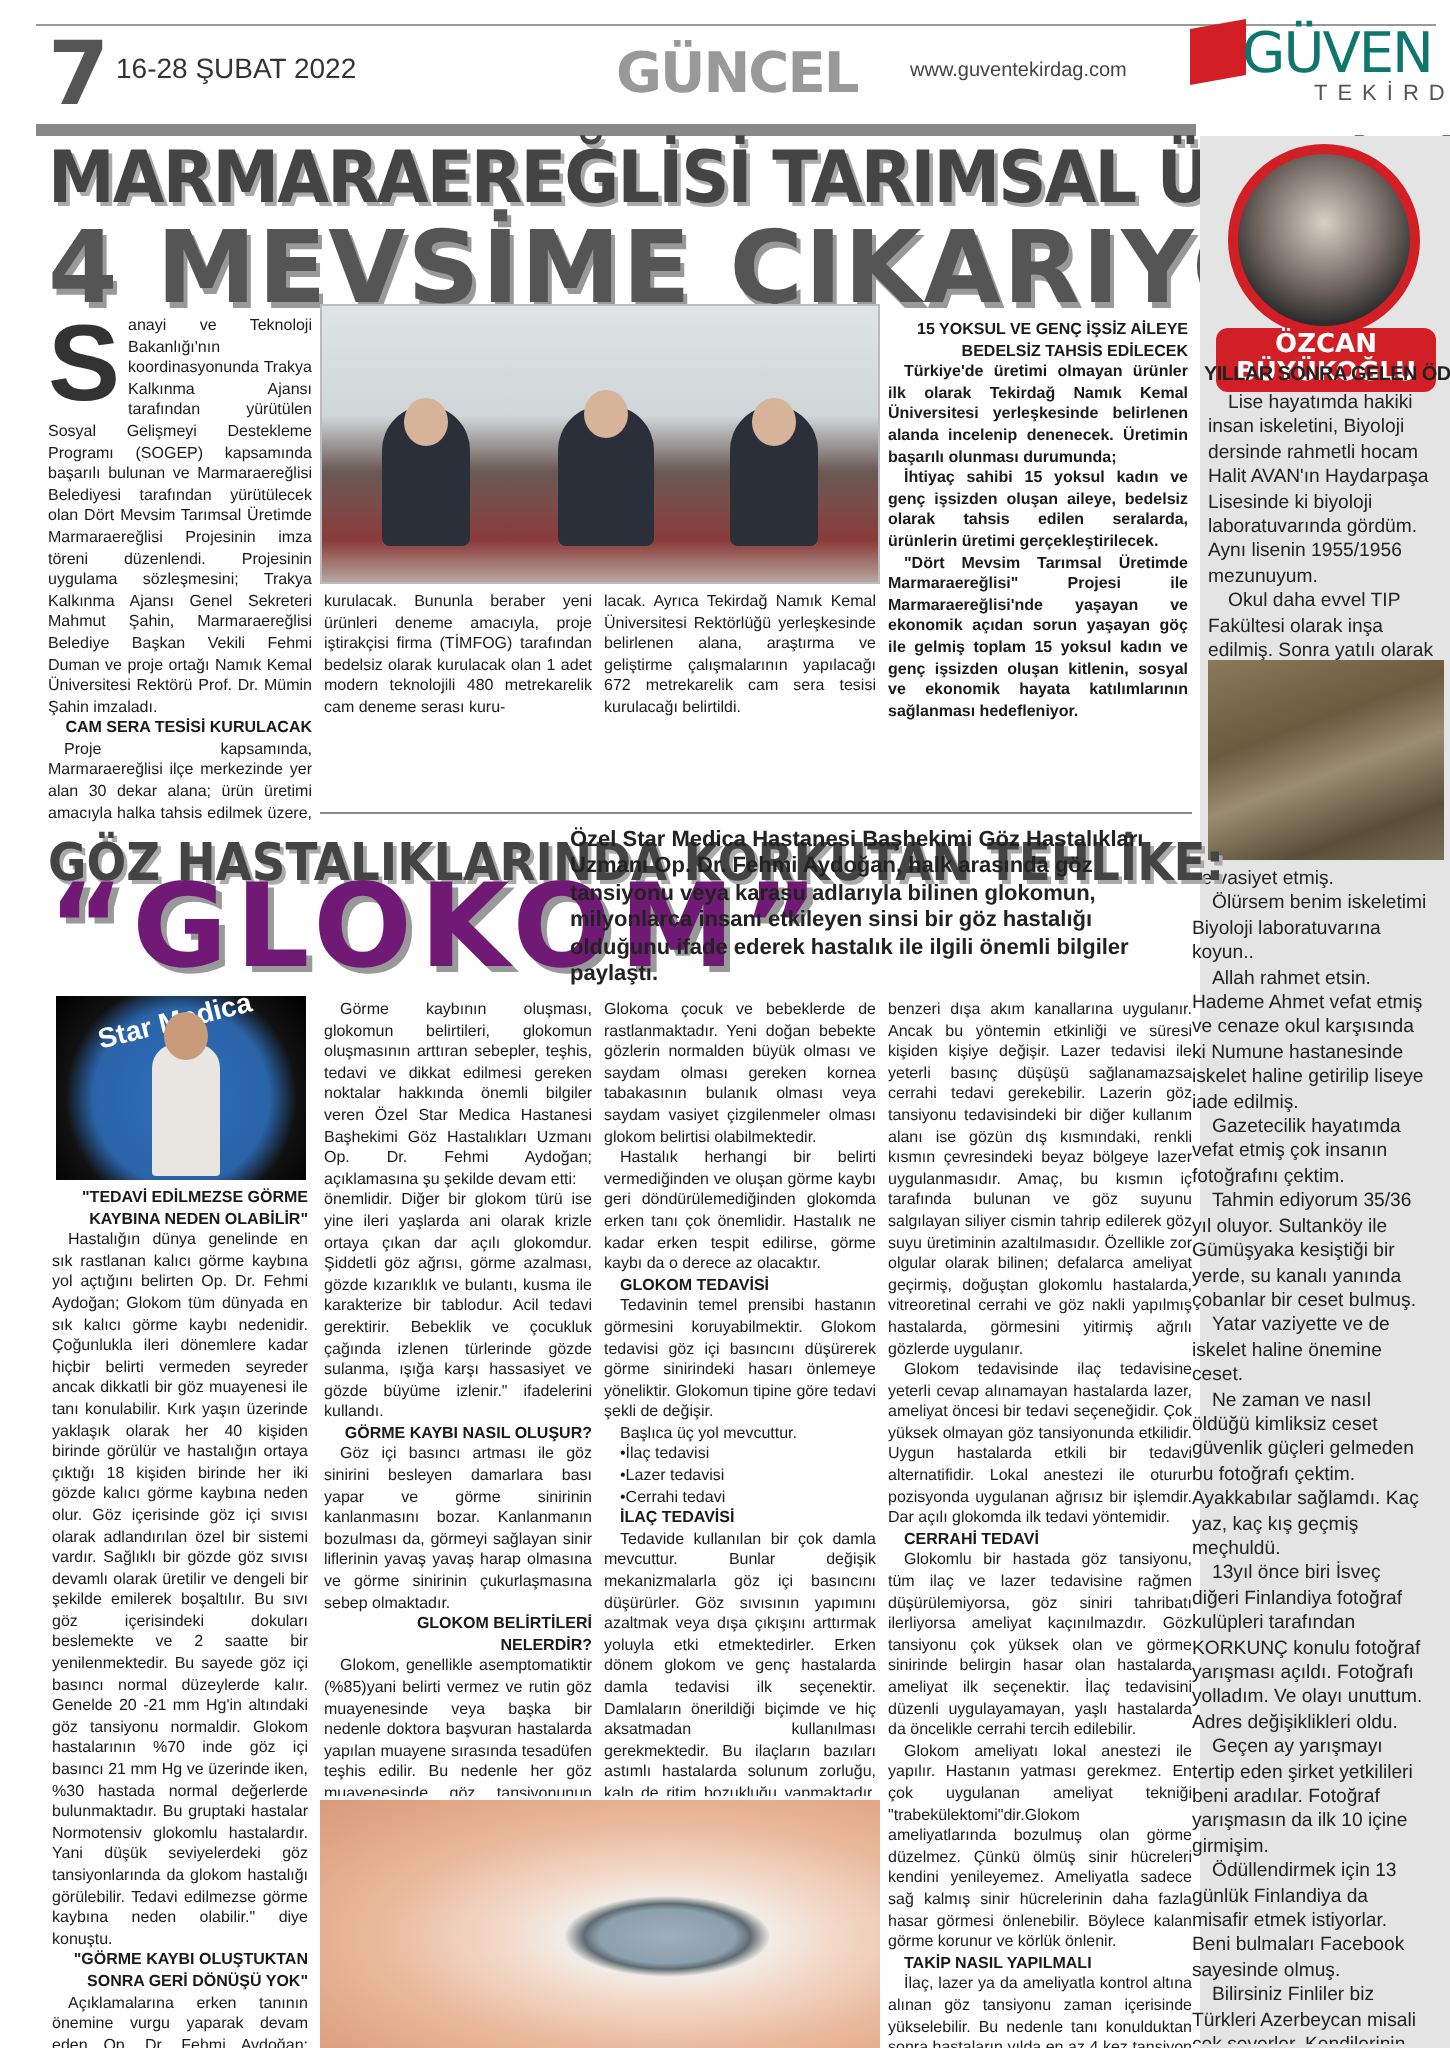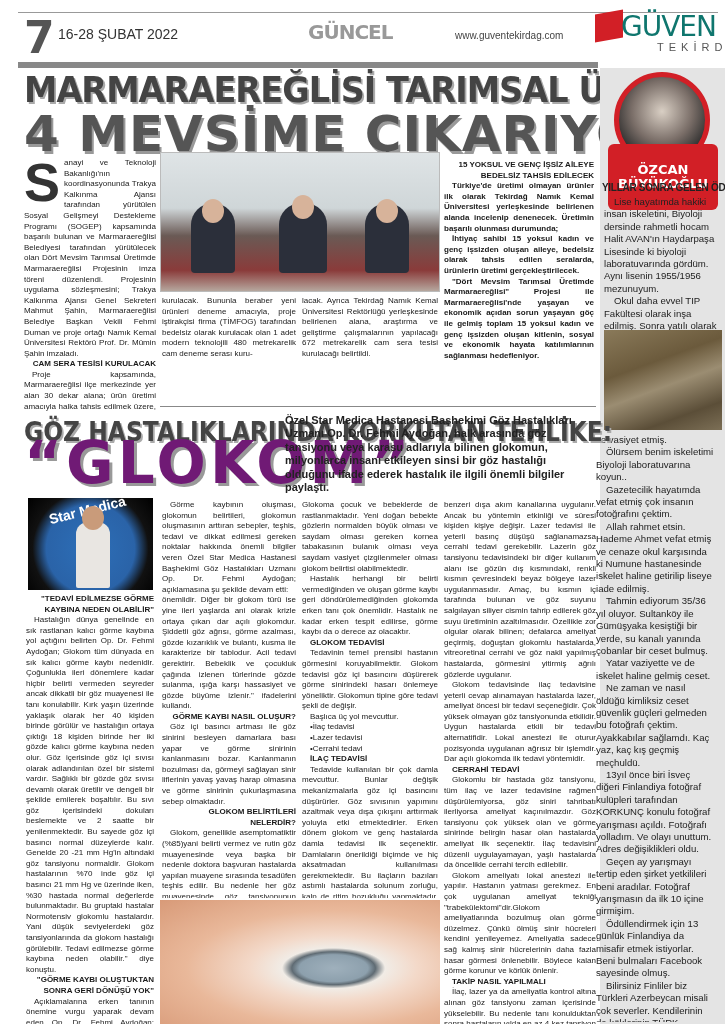--- a/index.html
+++ b/index.html
@@ -1,41 +1,41 @@
 <!DOCTYPE html>
 <html><head>
 <meta charset="utf-8">
 <style>
 *{box-sizing:border-box;margin:0;padding:0}
 body{width:725px;height:1024px;background:#fff;font-family:"Liberation Sans",sans-serif;color:#222;position:relative;overflow:hidden}
 .abs{position:absolute}
 .hdr-line{left:18px;top:12px;width:700px;height:1px;background:#999}
 .pageno{left:24px;top:18px;font-size:44px;font-weight:900;color:#555;font-family:"DejaVu Sans",sans-serif;line-height:40px}
 .date{left:58px;top:26px;font-size:14px;color:#333}
-.section{left:308px;top:20px;font-size:20px;font-weight:900;color:#999;font-family:"DejaVu Sans",sans-serif;letter-spacing:-1px}
+.section{left:308px;top:20px;font-size:28px;font-weight:900;color:#999;font-family:"DejaVu Sans",sans-serif;letter-spacing:-1px}
 .url{left:455px;top:30px;font-size:10px;color:#444}
 .logo{left:595px;top:10px;width:125px;height:46px}
 .logo-flag{position:absolute;left:0;top:2px;width:28px;height:28px;background:#d21f26;transform:skewY(-10deg)}
 .logo-text{position:absolute;left:26px;top:0;font-size:28px;font-weight:400;color:#0f766e;font-family:"DejaVu Sans",sans-serif;letter-spacing:-1px}
 .logo-sub{position:absolute;left:62px;top:31px;font-size:11px;color:#555;letter-spacing:5px}
 .topbar{left:18px;top:62px;width:580px;height:6px;background:#888}
 .h1a{left:24px;top:70px;font-size:36px;font-weight:900;color:#444;font-family:"DejaVu Sans",sans-serif;letter-spacing:-1px;text-shadow:2px 2px 0 #aaa;line-height:40px;white-space:nowrap;transform:scaleX(0.93);transform-origin:left}
 .h1b{left:24px;top:108px;font-size:50px;font-weight:900;color:#555;font-family:"DejaVu Sans",sans-serif;letter-spacing:1px;text-shadow:2px 3px 0 #999;line-height:52px;white-space:nowrap;transform:scaleX(1.0);transform-origin:left}
 .col{font-size:8px;line-height:10.6px;text-align:justify;color:#1a1a1a}
 .col p{text-indent:8px}
 .col .sub{font-weight:bold;text-align:right;text-indent:0}
 .col .bold{font-weight:bold}
 .dropcap{float:left;font-size:54px;line-height:44px;font-weight:900;margin:2px 4px 0 0;color:#333}
 .photo1{left:160px;top:152px;width:280px;height:140px;background:linear-gradient(180deg,#dfe4e6 0%,#cfd6d8 40%,#6a5a55 60%,#8a3b3a 85%,#b6a79e 100%);border:1px solid #bbb}
 .photo1 .p{position:absolute;bottom:18px;width:44px;height:70px;border-radius:22px 22px 4px 4px;background:#2b2f3a}
 .photo1 .f{position:absolute;width:22px;height:24px;border-radius:50%;background:#d7b39a}
 .sep{height:1px;background:#888}
 .sidebar{left:600px;top:68px;width:125px;height:956px;background:#e4e4e4}
 .author-circle{left:614px;top:72px;width:96px;height:96px;border-radius:50%;background:radial-gradient(circle at 50% 40%,#d9cfc4 0%,#7a6e68 45%,#2d2d2d 75%);border:5px solid #d21f26}
-.author-name{left:608px;top:144px;width:110px;text-align:center;background:#d21f26;color:#fff;font-weight:900;font-size:13px;line-height:14px;border-radius:6px;padding:19px 0;font-family:"DejaVu Sans",sans-serif}
+.author-name{left:608px;top:164px;width:110px;text-align:center;background:#d21f26;color:#fff;font-weight:900;font-size:13px;line-height:14px;border-radius:6px;padding:2px 0;font-family:"DejaVu Sans",sans-serif}
 .col-title{left:602px;top:182px;width:122px;font-size:10px;font-weight:900;color:#222;white-space:nowrap;letter-spacing:-0.3px}
 .side-text{font-size:9.6px;line-height:12.4px;color:#222}
 .side-text p{text-indent:10px}
 .photo-side{left:604px;top:330px;width:118px;height:100px;background:linear-gradient(160deg,#8a7a5a 0%,#6b5a3c 35%,#9b8d72 55%,#5b4e38 80%,#7c6f56 100%)}
 .h2{left:24px;top:418px;font-size:26px;font-weight:900;color:#444;font-family:"DejaVu Sans",sans-serif;text-shadow:2px 2px 0 #aaa;white-space:nowrap;transform:scaleX(0.9);transform-origin:left;line-height:28px}
 .glokom{left:24px;top:428px;font-size:58px;font-weight:900;color:#701a75;font-family:"DejaVu Sans",sans-serif;text-shadow:3px 3px 0 #999;letter-spacing:4px;line-height:70px}
 .lead{left:285px;top:414px;width:310px;font-size:11px;line-height:13.4px;font-weight:bold;color:#222}
 .doc-photo{left:28px;top:498px;width:125px;height:92px;background:radial-gradient(circle at 50% 55%,#2d6fb8 0%,#2a63a8 55%,#111 72%,#000 100%)}
 .doc-photo .t{position:absolute;color:#fff;font-weight:bold;font-size:14px;left:20px;top:4px;transform:rotate(-14deg)}
 .doc-photo .man{position:absolute;left:48px;top:24px;width:34px;height:66px;background:#e9e6e2;border-radius:12px 12px 2px 2px}
@@ -99,24 +99,24 @@
 <div class="abs col-title">YILLAR SONRA GELEN ÖDÜL</div>
 <div class="abs side-text" style="left:604px;top:196px;width:118px;height:134px;overflow:hidden">
   <p>Lise hayatımda hakiki insan iskeletini, Biyoloji dersinde rahmetli hocam Halit AVAN'ın Haydarpaşa Lisesinde ki biyoloji laboratuvarında gördüm. Aynı lisenin 1955/1956 mezunuyum.</p>
   <p>Okul daha evvel TIP Fakültesi olarak inşa edilmiş. Sonra yatılı olarak liseye çevrilmiş.</p>
 
 </div>
 <div class="abs photo-side"></div>
 <div class="abs side-text" style="left:596px;top:434px;width:118px;height:588px;overflow:hidden">
   <p style="text-indent:0">ve vasiyet etmiş.</p>
   <p>Ölürsem benim iskeletimi Biyoloji laboratuvarına koyun..</p>
+  <p>Allah rahmet etsin. Hademe Ahmet vefat etmiş ve cenaze okul karşısında ki Numune hastanesinde iskelet haline getirilip liseye iade edilmiş.</p>
   <p>Gazetecilik hayatımda vefat etmiş çok insanın fotoğrafını çektim.</p>
-  <p>Allah rahmet etsin. Hademe Ahmet vefat etmiş ve cenaze okul karşısında ki Numune hastanesinde iskelet haline getirilip liseye iade edilmiş.</p>
   <p>Tahmin ediyorum 35/36 yıl oluyor. Sultanköy ile Gümüşyaka kesiştiği bir yerde, su kanalı yanında çobanlar bir ceset bulmuş.</p>
-  <p>Yatar vaziyette ve de iskelet haline gelmiş ceset.</p>
+  <p>Yatar vaziyette ve de iskelet haline önemine ceset.</p>
   <p>Ne zaman ve nasıl öldüğü kimliksiz ceset güvenlik güçleri gelmeden bu fotoğrafı çektim. Ayakkabılar sağlamdı. Kaç yaz, kaç kış geçmiş meçhuldü.</p>
   <p>13yıl önce biri İsveç diğeri Finlandiya fotoğraf kulüpleri tarafından KORKUNÇ konulu fotoğraf yarışması açıldı. Fotoğrafı yolladım. Ve olayı unuttum. Adres değişiklikleri oldu.</p>
   <p>Geçen ay yarışmayı tertip eden şirket yetkilileri beni aradılar. Fotoğraf yarışmasın da ilk 10 içine girmişim.</p>
   <p>Ödüllendirmek için 13 günlük Finlandiya da misafir etmek istiyorlar. Beni bulmaları Facebook sayesinde olmuş.</p>
   <p>Bilirsiniz Finliler biz Türkleri Azerbeycan misali çok severler. Kendilerinin de köklerinin TÜRK olduğunu iddia ederler.</p>
 
 </div>
 
 <div class="abs h2">GÖZ HASTALIKLARINDA KORKUTAN TEHLİKE:</div>
 <div class="abs glokom">“GLOKOM”</div>

